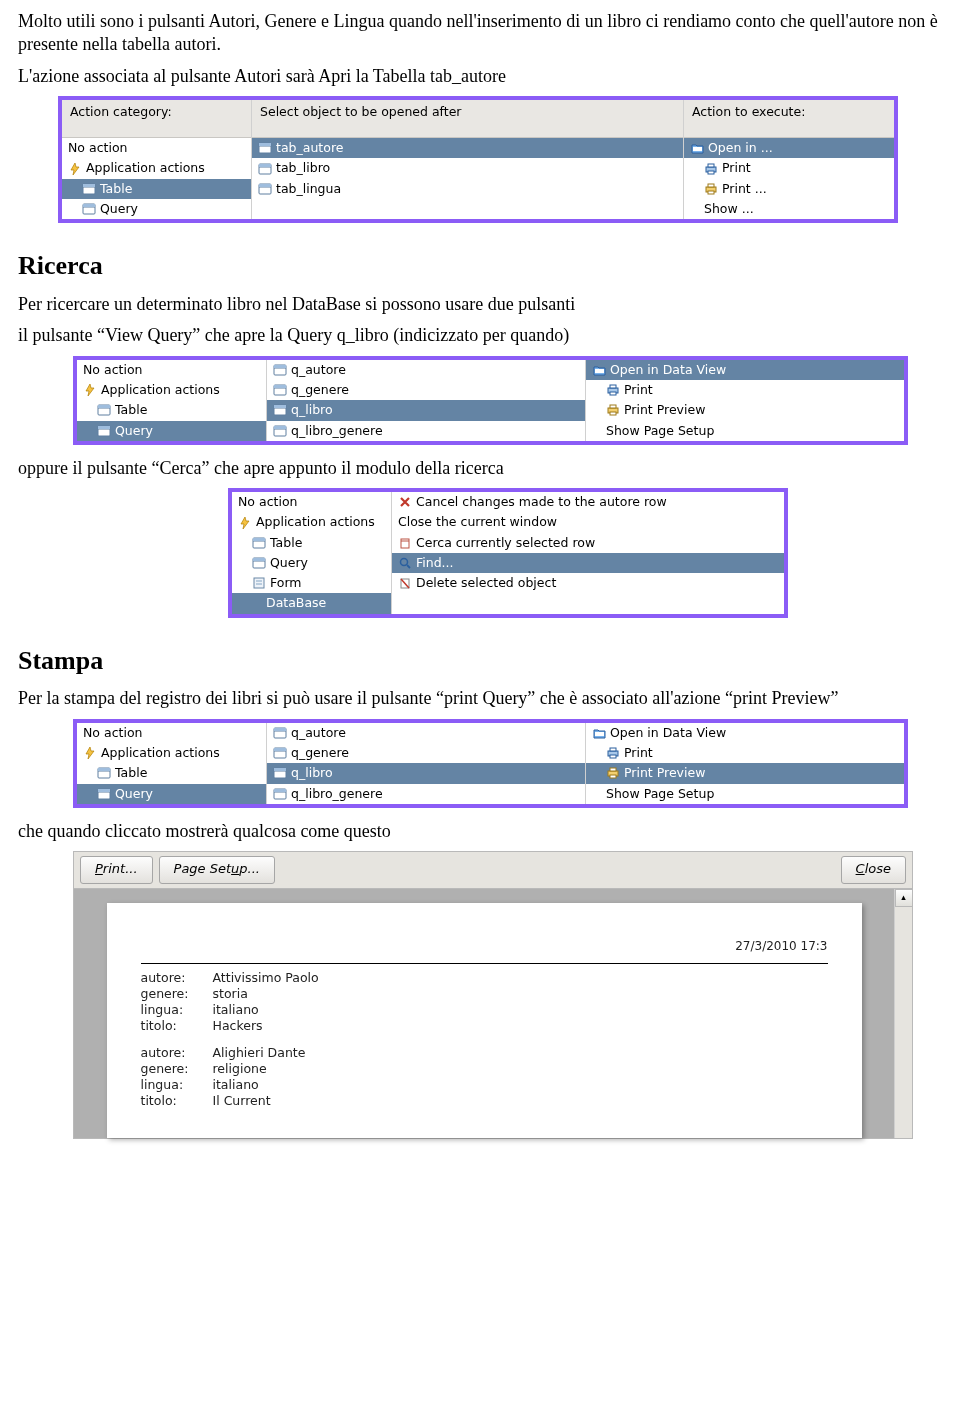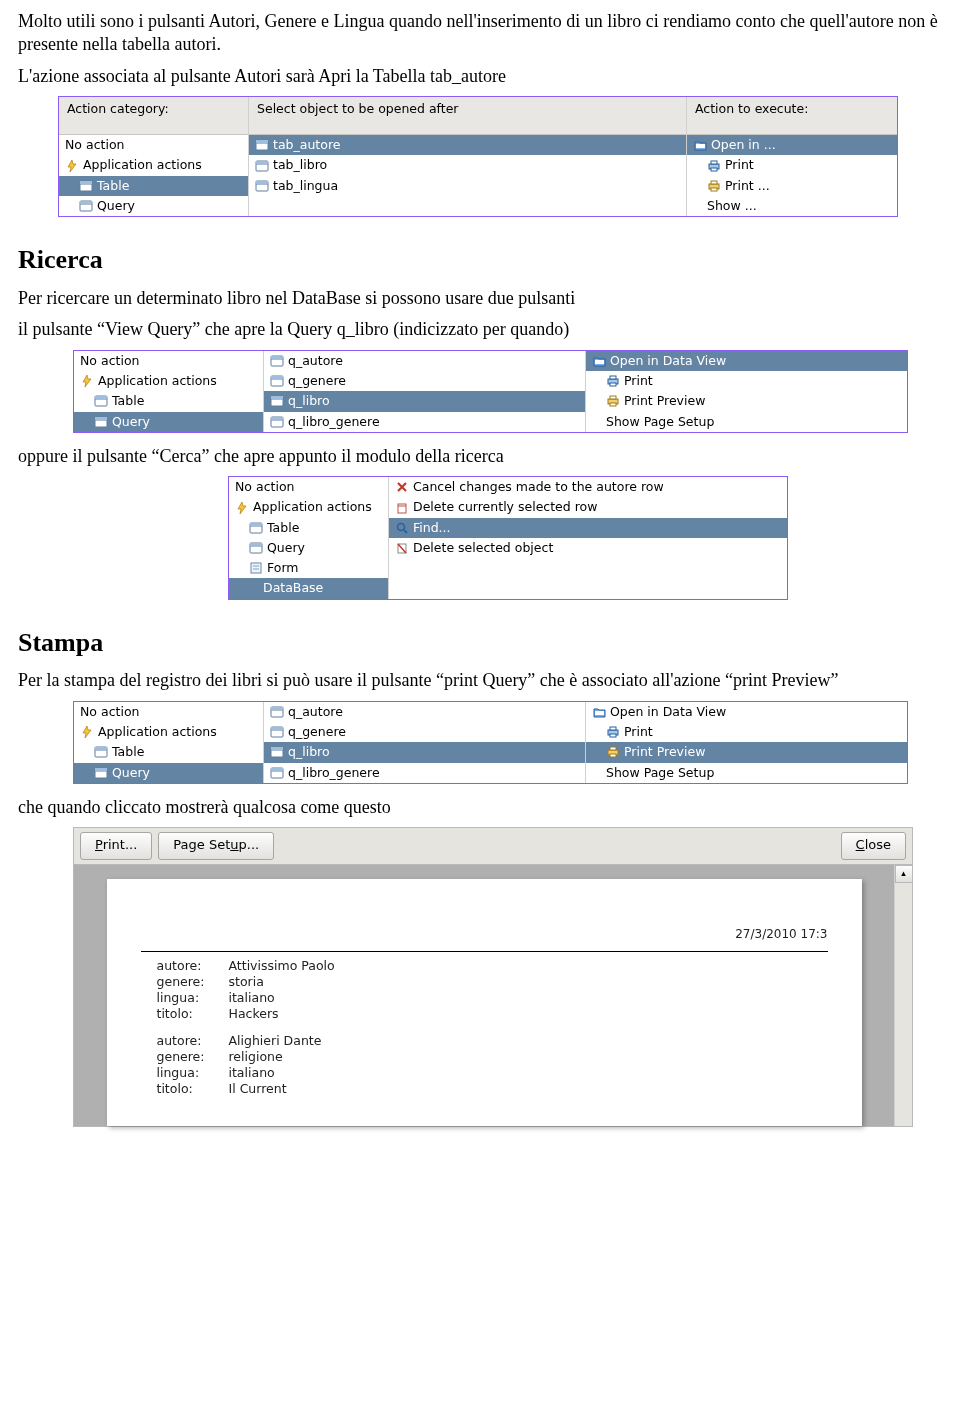--- a/index.html
+++ b/index.html
@@ -12,21 +12,21 @@
     background: #fff;
     width: 960px;
     line-height: 1.3;
   }
   .para { margin: 0 0 8px 0; }
   h2.section { font-size: 26px; font-weight: bold; margin: 26px 0 10px 0; font-family: "Times New Roman", Times, serif; }
 
   
   .kexi3 {
     display: flex;
-    border: 1px solid #8b5cf6;
+    border: 4px solid #8b5cf6;
     background: #e9e7e3;
     font-family: "DejaVu Sans", Arial, sans-serif;
     font-size: 12.5px;
     color: #000;
     gap: 0;
     margin: 4px 16px 12px 40px;
     width: 840px;
   }
   .kexi3 .col { flex: 1 1 0; background: #fff; border-right: 1px solid #d0d0d0; }
   .kexi3 .col:last-child { border-right: none; }
@@ -58,42 +58,43 @@
     border:1px solid #b9b9b9; background:#e6e4df;
     font-family:"DejaVu Sans",Arial,sans-serif; font-size:13px;
     padding:4px 6px;
     width:840px; margin: 0 0 0 55px;
   }
   .toolbar .grp { display:flex; gap:6px; }
   .btn {
     border:1px solid #a6a6a6; background:linear-gradient(#fdfdfd,#e3e1dd);
     padding:4px 14px 5px 14px; border-radius:3px;
     font-size:13px;
+    font-style:italic;
   }
   .btn .ul { text-decoration: underline; }
 
   
   .previewWrap {
     width:840px; margin:0 0 0 55px;
     display:flex;
     background:#e6e4df;
     border-left:1px solid #b9b9b9;border-right:1px solid #b9b9b9;border-bottom:1px solid #b9b9b9;
   }
   .previewCanvas {
     flex:1; background:#b0b0b0; padding:14px 10px 0 10px; 
     display:flex; justify-content:center;
   }
   .page {
-    background:#fff; width:755px; padding:48px 34px 18px 34px;
+    background:#fff; width:755px; padding:36px 34px 18px 34px;
     font-family:"DejaVu Sans", Arial, sans-serif; font-size:12.5px; color:#222;
     box-shadow: 2px 2px 5px rgba(0,0,0,.3);
   }
   .page .date { text-align:right; font-size:12px; margin-bottom:8px; }
   .page hr { border:none; border-top:1.2px solid #000; margin:2px 0 6px 0; }
-  .rec { margin:6px 0 10px 16px; }
+  .rec { margin:6px 0 10px 0; }
   .rec .kv { display:flex; gap:0; }
   .rec .kv .k { width:72px; }
   .scrollv {
     width:18px; background:#e6e4df; border-left:1px solid #cfcfcf;
     display:flex; flex-direction:column; align-items:center;
   }
   .scrollv .arr { width:18px;height:18px;display:flex;align-items:center;justify-content:center;
     border:1px solid #b9b9b9; background:linear-gradient(#fdfdfd,#e1e0db); font-size:9px; }
   .scrollv .track{ flex:1; }
 </style>
@@ -404,26 +405,29 @@
       <div>
         <div class="listrow" style="">
           <span class="icon">
             <svg width="14" height="14">
               <use href="#ic-cancel"></use>
             </svg>
           </span>
           <span>Cancel changes made to the autore row</span>
         </div>
         <div class="listrow" style="">
+          <span>Close the current window</span>
+        </div>
+        <div class="listrow" style="">
           <span class="icon">
             <svg width="14" height="14">
               <use href="#ic-delete"></use>
             </svg>
           </span>
-          <span>Delete currently selected row</span>
+          <span>Cerca currently selected row</span>
         </div>
         <div class="listrow sel" style="">
           <span class="icon">
             <svg width="14" height="14">
               <use href="#ic-find"></use>
             </svg>
           </span>
           <span>Find...</span>
         </div>
         <div class="listrow" style="">

